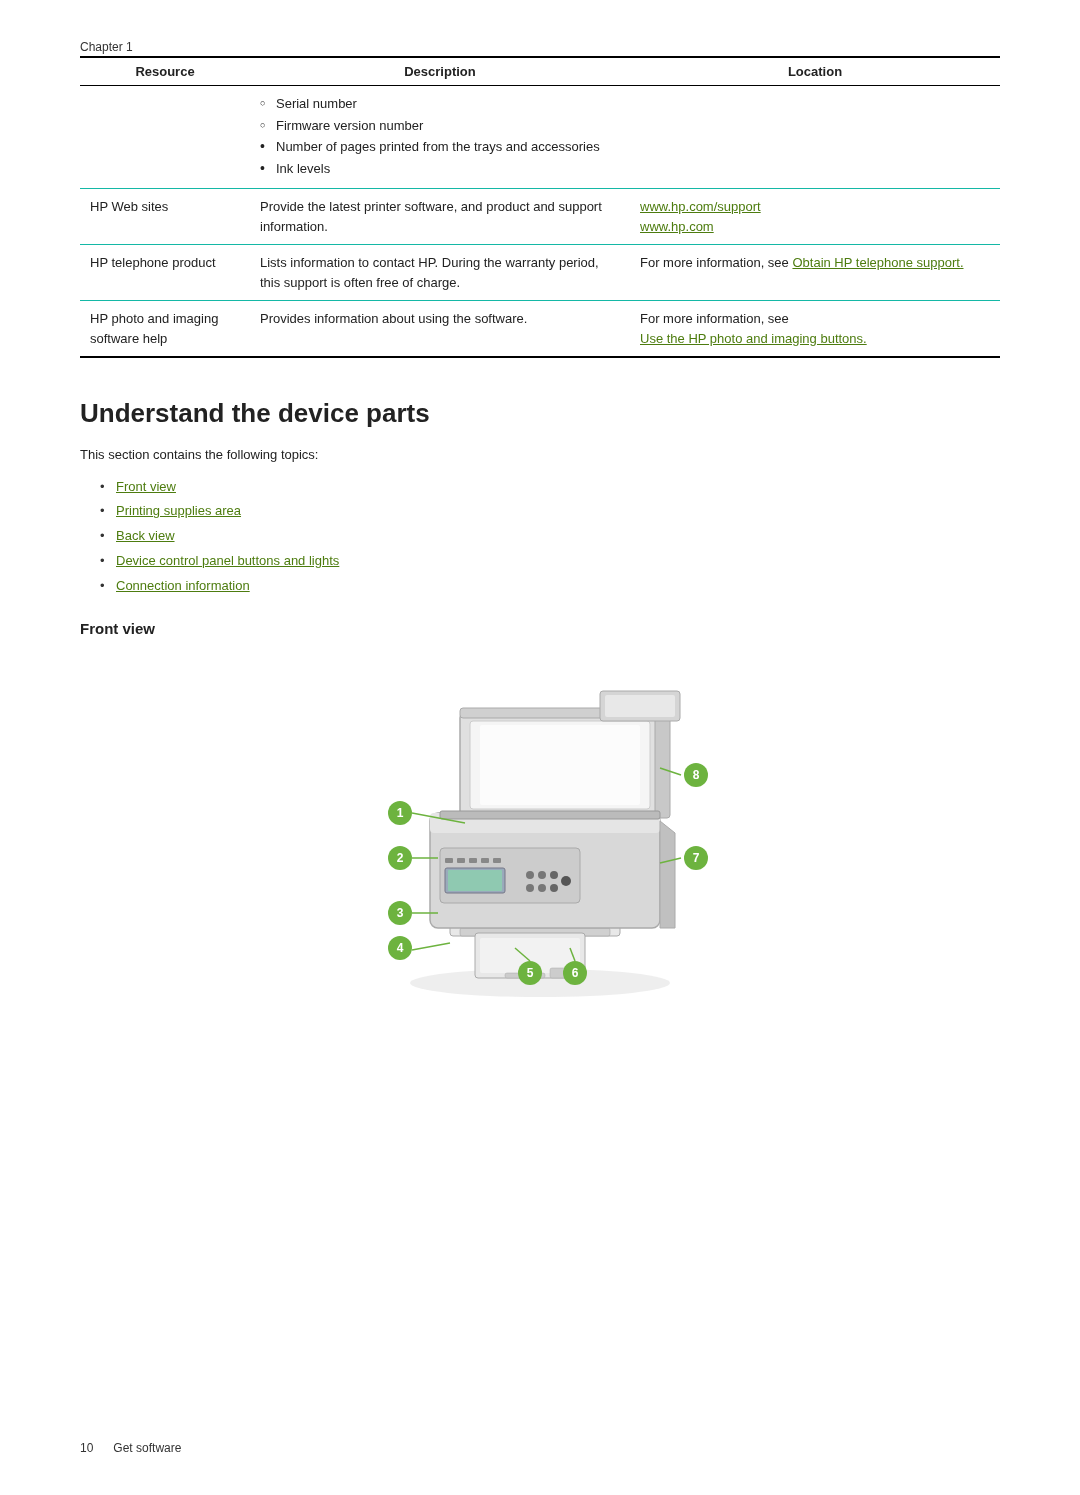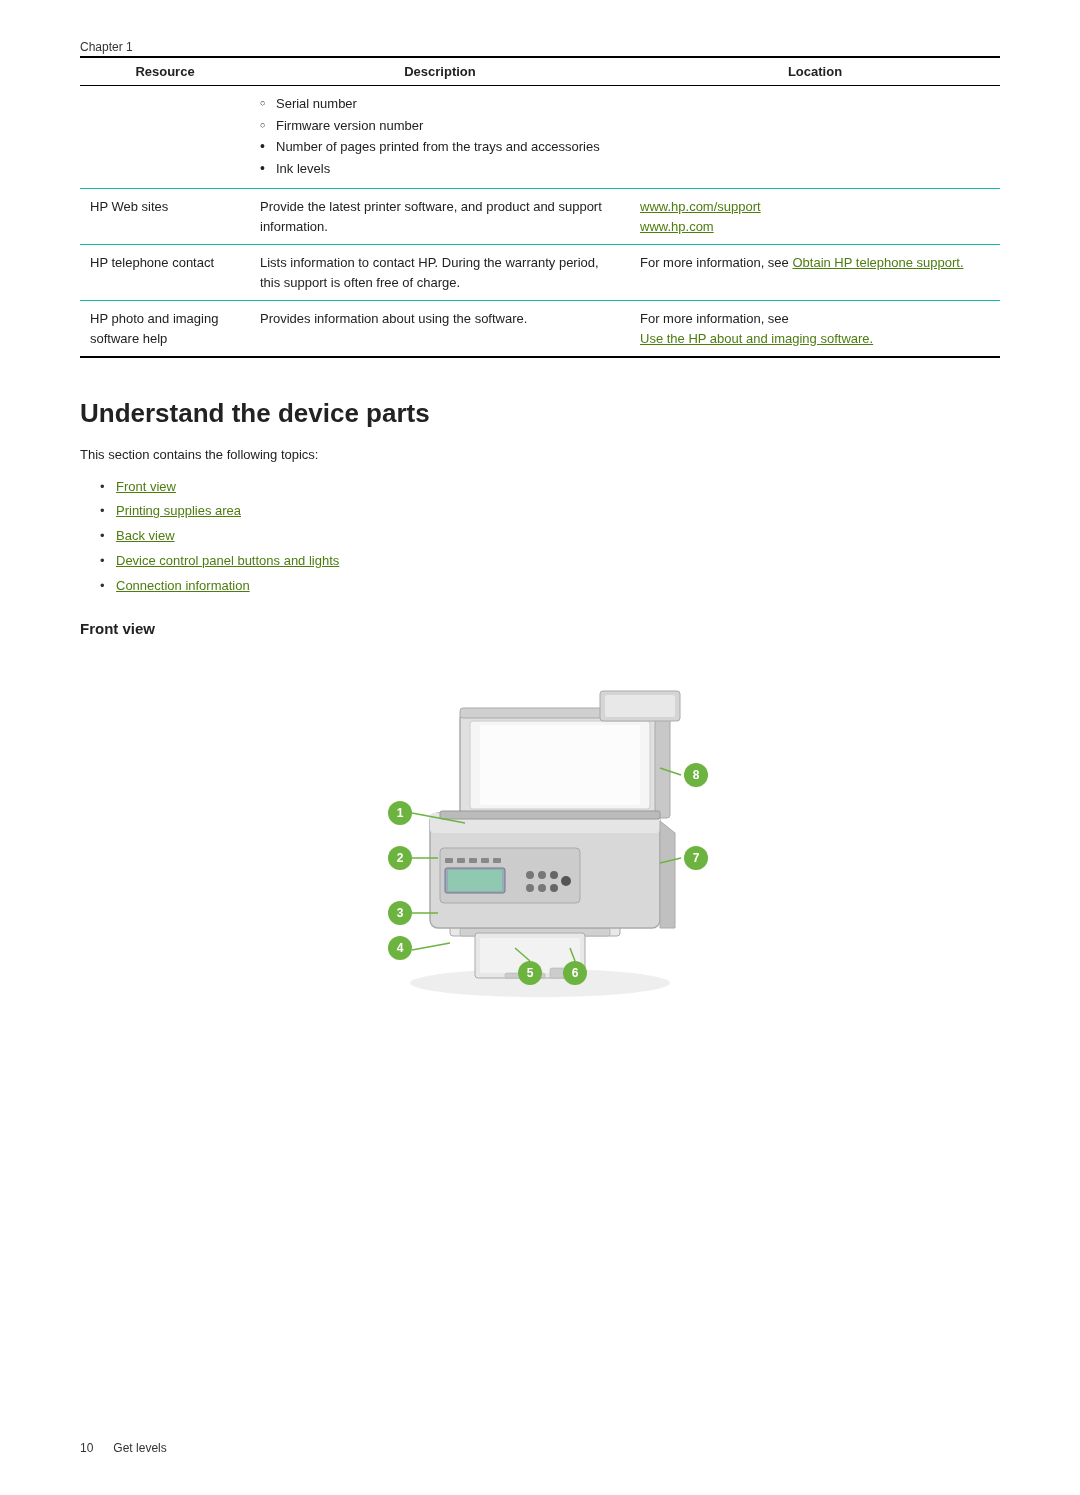--- a/index.html
+++ b/index.html
@@ -230,34 +230,34 @@
       <tr class="row-divider">
         <td>HP Web sites</td>
         <td>Provide the latest printer software, and product and support information.</td>
         <td>
           <span class="link-text">www.hp.com/support</span><br>
           <span class="link-text">www.hp.com</span>
         </td>
       </tr>
 
       <tr class="row-divider">
-        <td>HP telephone contact</td>
+        <td>HP telephone product</td>
         <td>Lists information to contact HP. During the warranty period, this support is often free of charge.</td>
         <td>
           <span>For more information, see </span>
           <span class="link-text">Obtain HP telephone support.</span>
         </td>
       </tr>
 
       <tr>
         <td>HP photo and imaging software help</td>
         <td>Provides information about using the software.</td>
         <td>
           <span>For more information, see </span><br>
-          <span class="link-text">Use the HP about and imaging software.</span>
+          <span class="link-text">Use the HP photo and imaging buttons.</span>
         </td>
       </tr>
     </tbody>
   </table>
 
   <h1 class="section-heading">Understand the device parts</h1>
 
   <p class="section-intro">This section contains the following topics:</p>
 
   <ul class="topic-list">
@@ -359,14 +359,14 @@
     <div class="badge" style="left:188px;top:308px;">5</div>
     <div class="badge" style="left:233px;top:308px;">6</div>
     <div class="badge" style="left:354px;top:193px;">7</div>
     <div class="badge" style="left:354px;top:110px;">8</div>
   </div>
 
 </div>
 
 <div class="page-footer">
   <span class="footer-page-num">10</span>
-  <span class="footer-label">Get levels</span>
+  <span class="footer-label">Get software</span>
 </div>
 
 </body></html>

